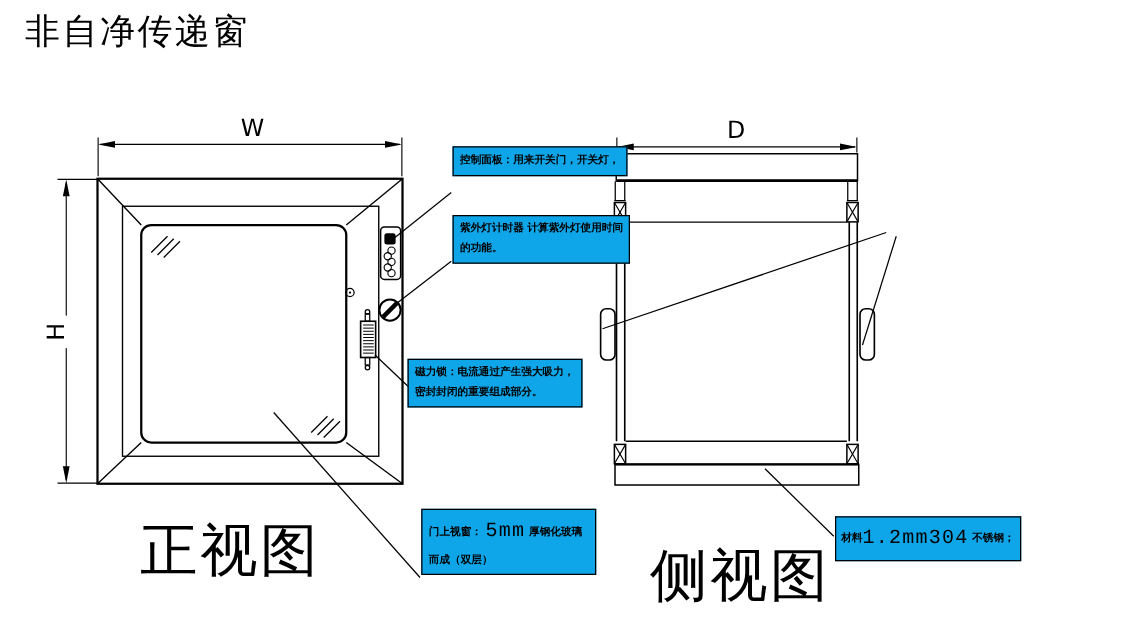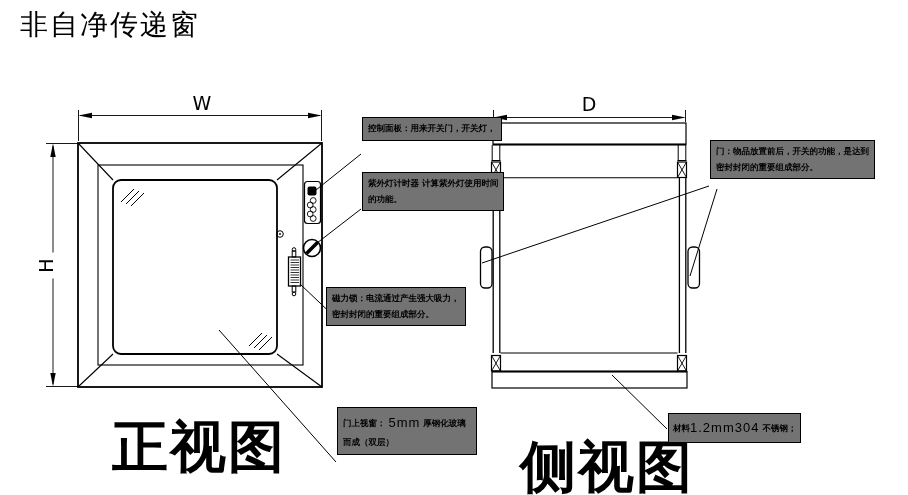--- a/index.html
+++ b/index.html
@@ -7,35 +7,35 @@
     position:relative; width:908px; height:495px; background:#ffffff;
     font-family:"DejaVu Sans", sans-serif; color:#000; overflow:hidden;
   }
   .stage svg { position:absolute; left:0; top:0; }
   .abs { position:absolute; }
   .title {
     left:20px; top:6px; font-size:28px; letter-spacing:2px; font-weight:400;
     white-space:nowrap;
   }
   .view-label {
-    font-size:56px; font-weight:700; letter-spacing:2px; white-space:nowrap;
+    font-size:46px; font-weight:400; letter-spacing:2px; white-space:nowrap;
   }
   .dim-label {
     font-size:19px; font-weight:400; text-align:center; line-height:19px;
     background:#fff; padding:0 1px;
   }
   .dim-label.rot { transform:rotate(-90deg); transform-origin:center; }
   .note {
-    position:absolute; border:1px solid #000; background:#737373;
+    position:absolute; border:1px solid #000; background:#0ea5e9;
     padding:3px 5px; font-size:8.5px; font-weight:700; line-height:1.85;
     white-space:nowrap;
   }
   .note .big {
-    font-size:13px; font-weight:400; letter-spacing:1px;
-    font-family:Liberation Sans, sans-serif; vertical-align:-1px;
+    font-size:16px; font-weight:400; letter-spacing:1px;
+    font-family:Liberation Mono, monospace; vertical-align:-1px;
   }
   .note-line { white-space:nowrap; }
 </style>
 </head>
 <body>
 
 <div class="stage">
 
   <svg width="908" height="495" viewBox="0 0 908 495" stroke="#000" fill="none" stroke-linecap="butt">
 
@@ -196,23 +196,19 @@
 
   <div class="note" style="left:337px; top:407px; min-width:128px;">
     <div class="note-line">
       <span>门上视窗：</span>
       <span class="big">5mm</span>
       <span>厚钢化玻璃</span>
     </div>
     <div class="note-line">而成（双层）</div>
   </div>
 
-  <div class="note" style="left:710px; top:140px;">
-    <div class="note-line">门：物品放置前后，开关的功能，是达到</div>
-    <div class="note-line">密封封闭的重要组成部分。</div>
-  </div>
 
   <div class="note" style="left:668px; top:413px; padding:2px 4px;">
     <span>材料</span><span class="big">1.2mm304</span>
     <span>不锈钢；</span>
   </div>
 
 </div>
 
 </body></html>

